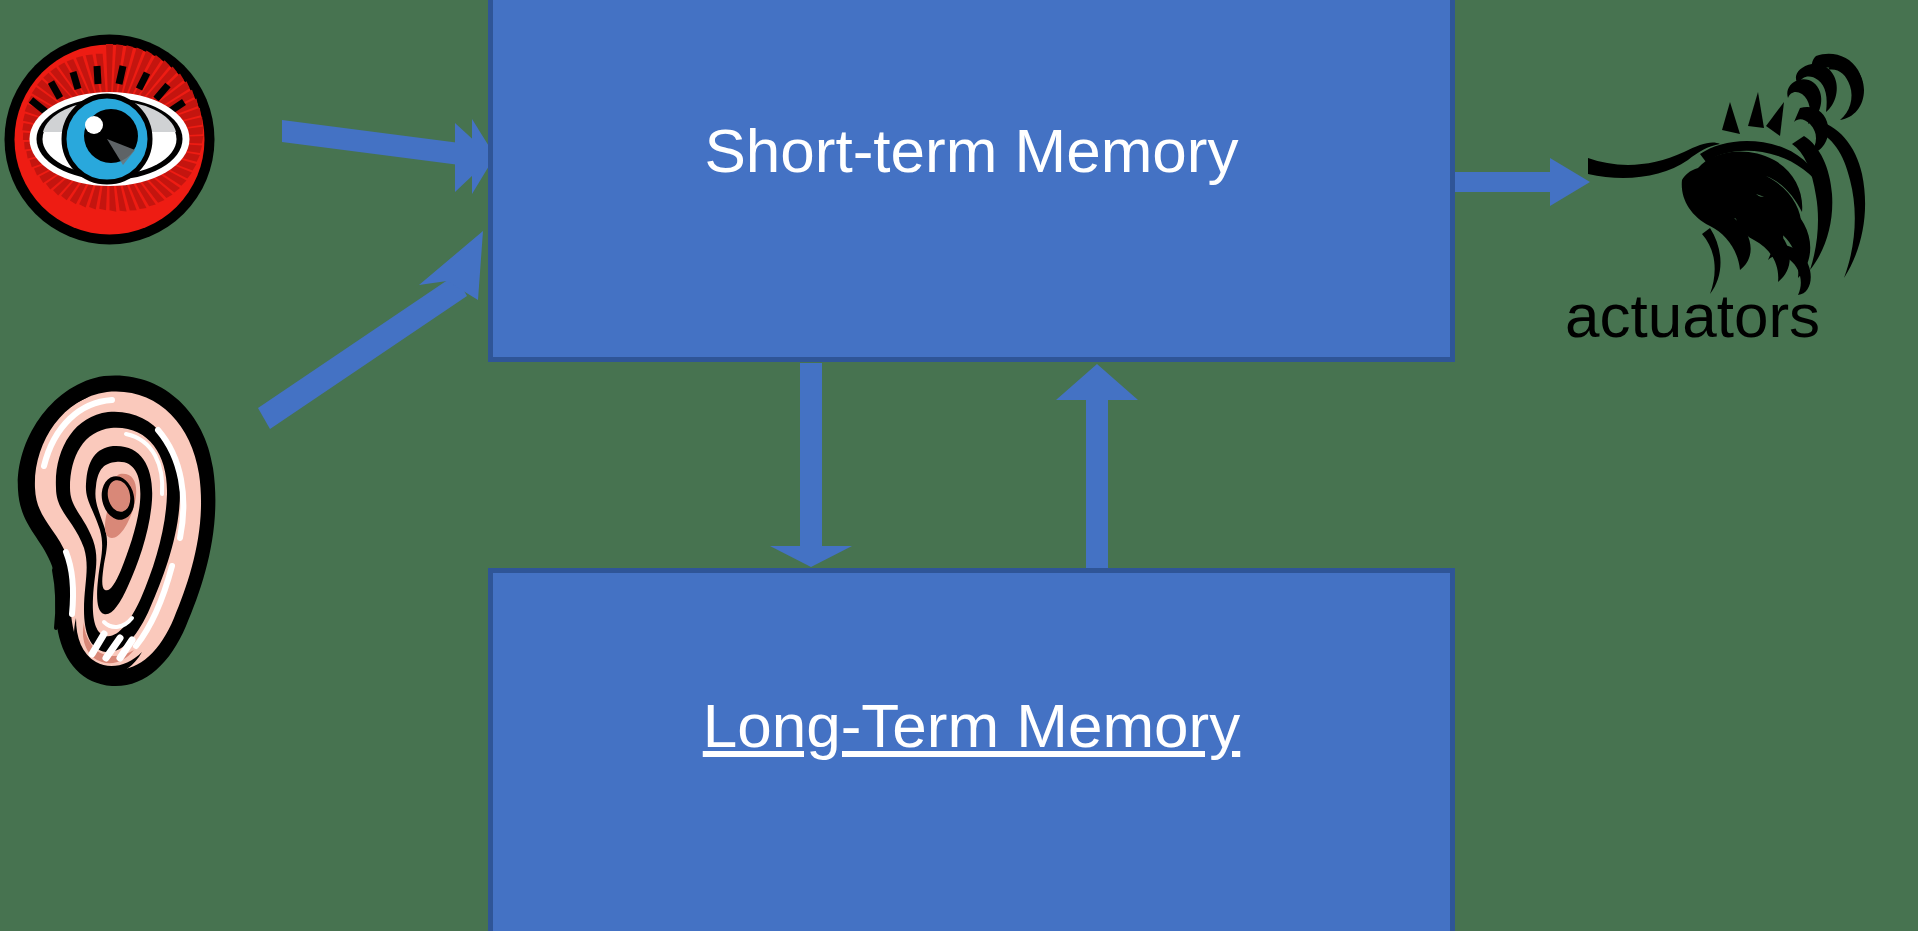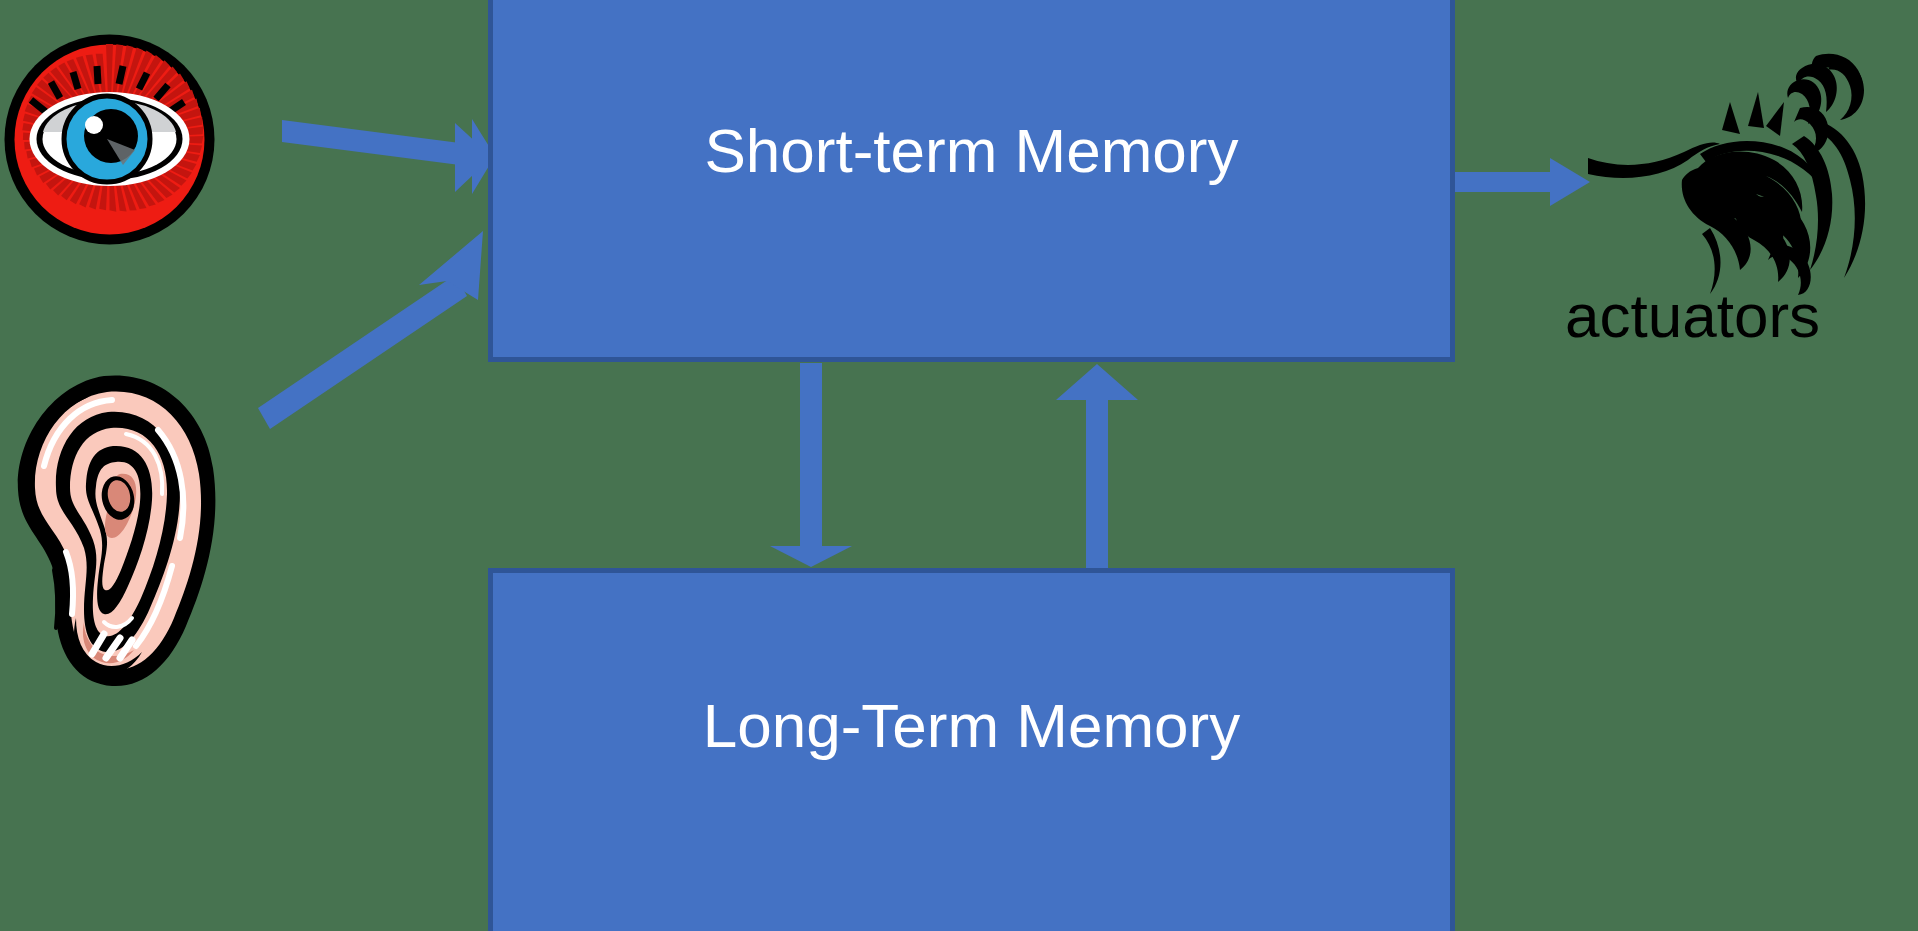--- a/index.html
+++ b/index.html
@@ -24,21 +24,21 @@
   #ltm-box{left:488px;top:568px;width:967px;height:371px;}
   .box-label{
     color:#FFFFFF;
     font-size:62px;
     font-weight:400;
     letter-spacing:0px;
     line-height:1;
     white-space:nowrap;
   }
   #stm-box .box-label{transform:translateY(-26px);}
-  #ltm-box .box-label{transform:translateY(-28px);}
+  #ltm-box .box-label{transform:translateY(-28px);text-decoration:underline;}
   .plain-label{
     position:absolute;
     color:#000000;
     font-size:62px;
     line-height:1;
     white-space:nowrap;
   }
   #senses-label{left:72px;top:770px;}
   #actuators-label{left:1565px;top:285px;}
   svg.overlay{position:absolute;left:0;top:0;width:1918px;height:931px;pointer-events:none;}

